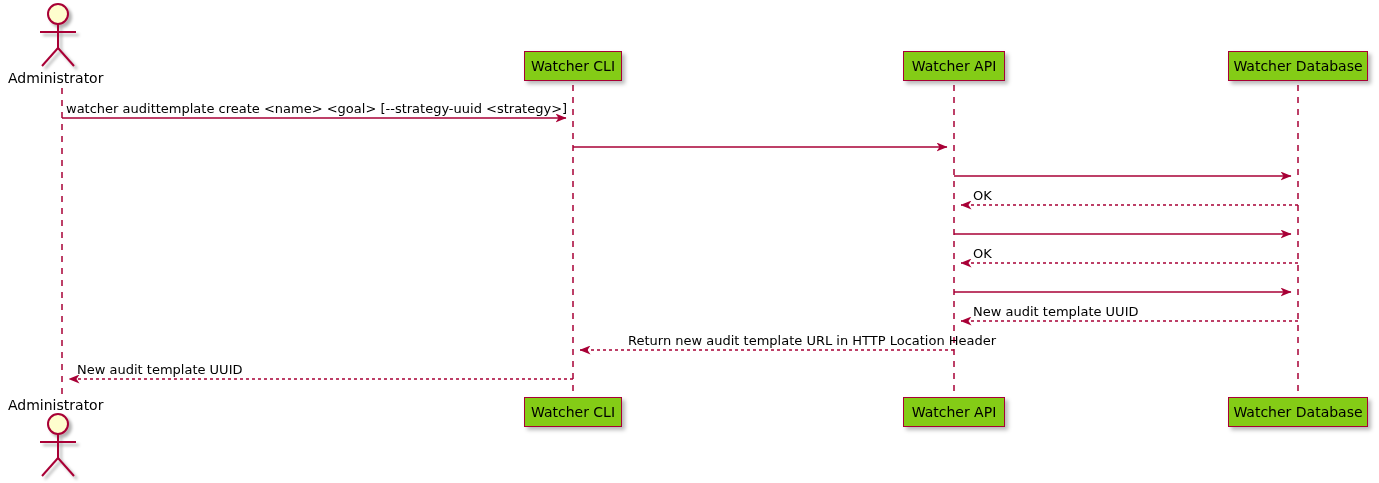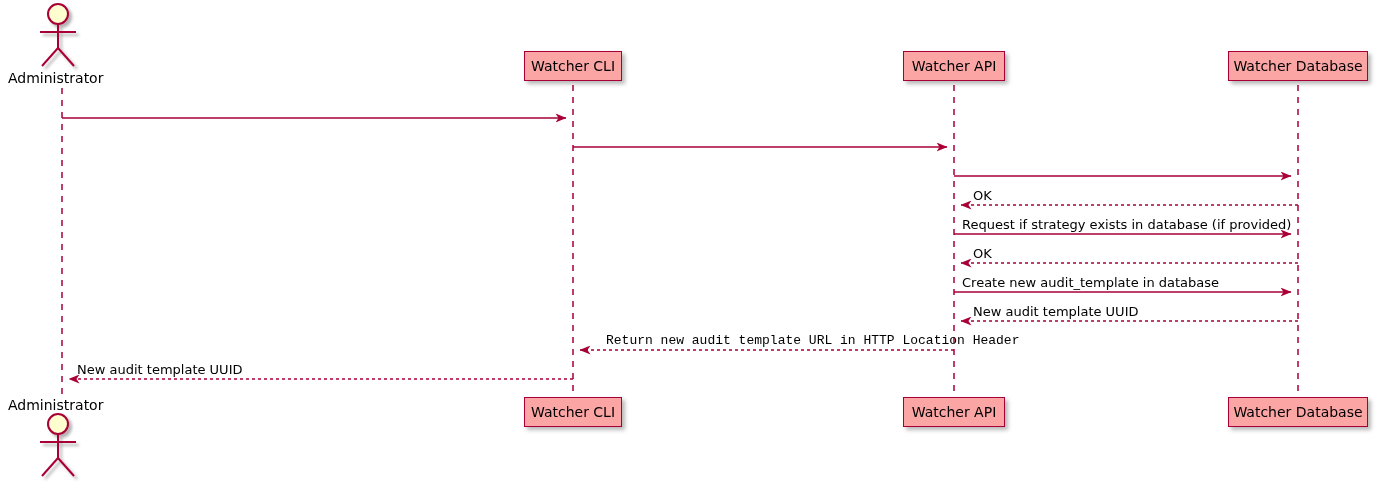--- a/index.html
+++ b/index.html
@@ -22,21 +22,21 @@
   #svg-layer {
     position: absolute;
     left: 0;
     top: 0;
     width: 1379px;
     height: 483px;
   }
   .participant-box {
     position: absolute;
     box-sizing: border-box;
-    background: #fca5a5;
+    background: #84cc16;
     border: 1.5px solid #A80036;
     display: flex;
     align-items: center;
     justify-content: center;
     font-family: "DejaVu Sans", sans-serif;
     font-size: 14px;
     color: #000000;
     white-space: nowrap;
     box-shadow: 3px 3px 4px rgba(0,0,0,0.28);
   }
@@ -131,30 +131,29 @@
   </div>
 
   <div class="participant-box" style="left:903px; top:397px; width:102px; height:30px;">
     <span>Watcher API</span>
   </div>
 
   <div class="participant-box" style="left:1228px; top:397px; width:140px; height:30px;">
     <span>Watcher Database</span>
   </div>
 
+  <div class="msg-label" style="left:66px; top:101px;">watcher audittemplate create &lt;name&gt; &lt;goal&gt; [--strategy-uuid &lt;strategy&gt;]</div>
 
 
 
   <div class="msg-label" style="left:973px; top:188px;">OK</div>
 
-  <div class="msg-label" style="left:962px; top:217px;">Request if strategy exists in database (if provided)</div>
 
   <div class="msg-label" style="left:973px; top:246px;">OK</div>
 
-  <div class="msg-label" style="left:962px; top:275px;">Create new audit_template in database</div>
 
   <div class="msg-label" style="left:973px; top:304px;">New audit template UUID</div>
 
-  <div class="msg-label" style="left:606px; top:333px;font-family:Liberation Mono, monospace;">Return new audit template URL in HTTP Location Header</div>
+  <div class="msg-label" style="left:628px; top:333px;">Return new audit template URL in HTTP Location Header</div>
 
   <div class="msg-label" style="left:77px; top:362px;">New audit template UUID</div>
 
 </div>
 
 </body></html>

